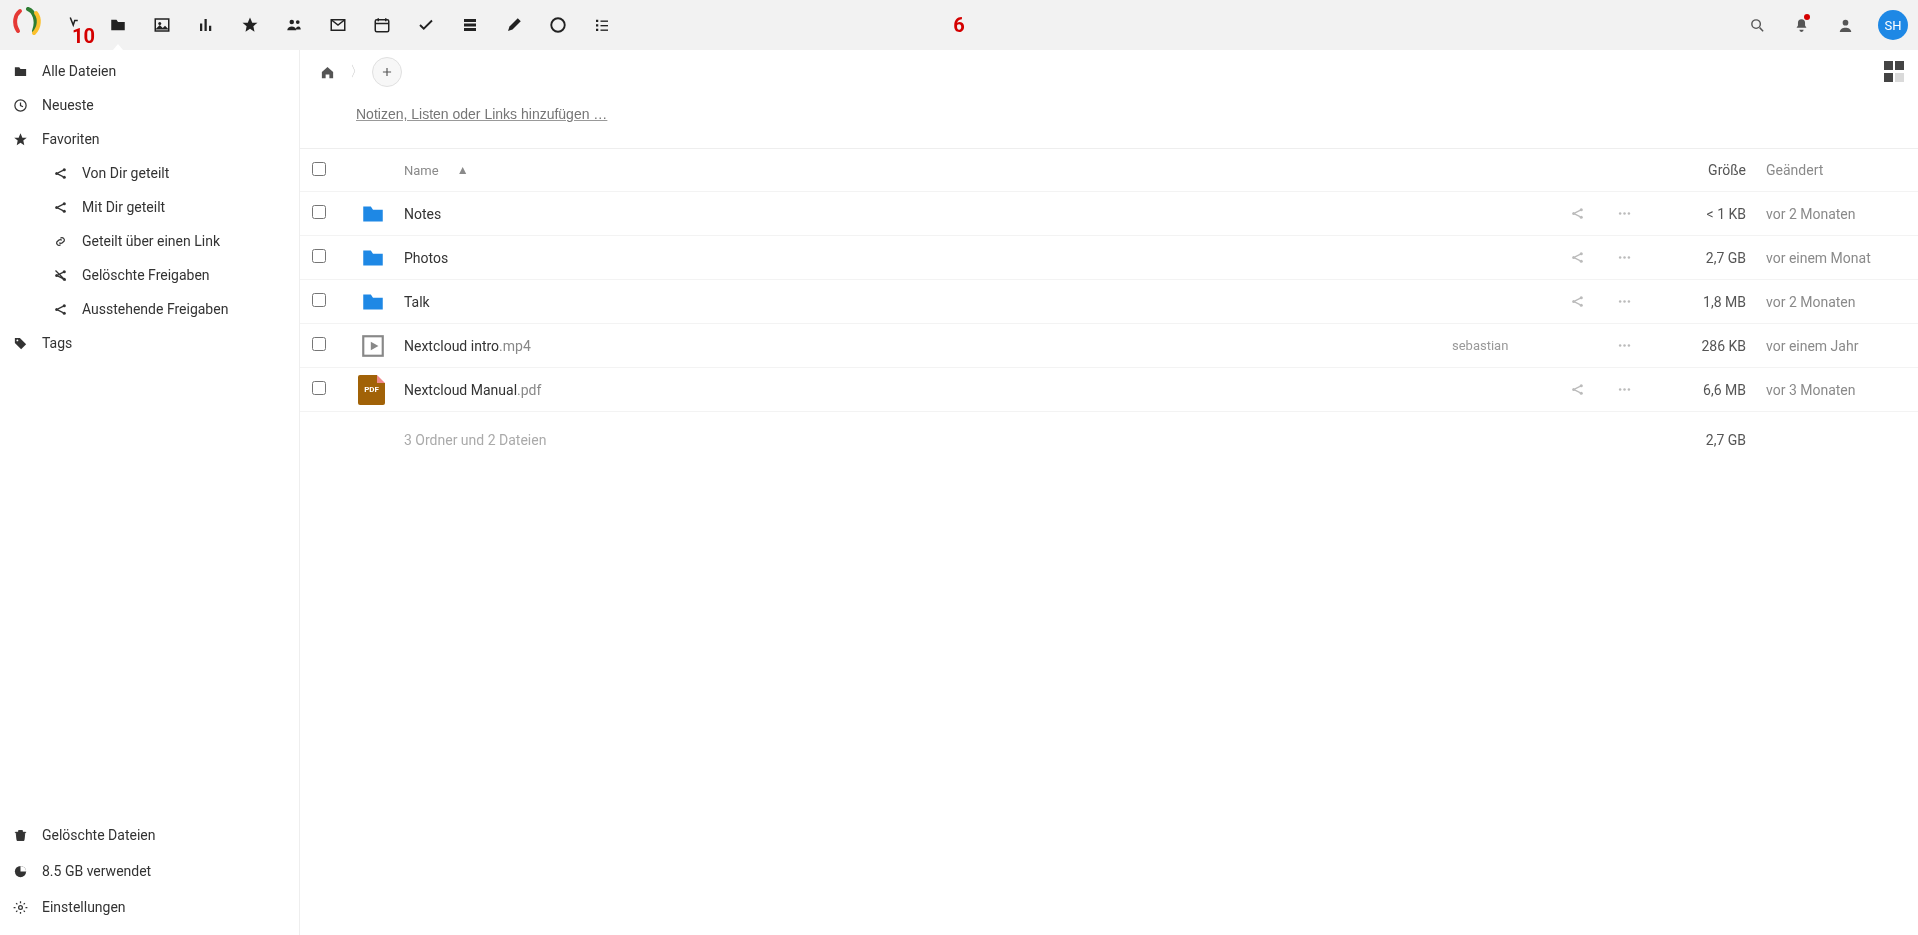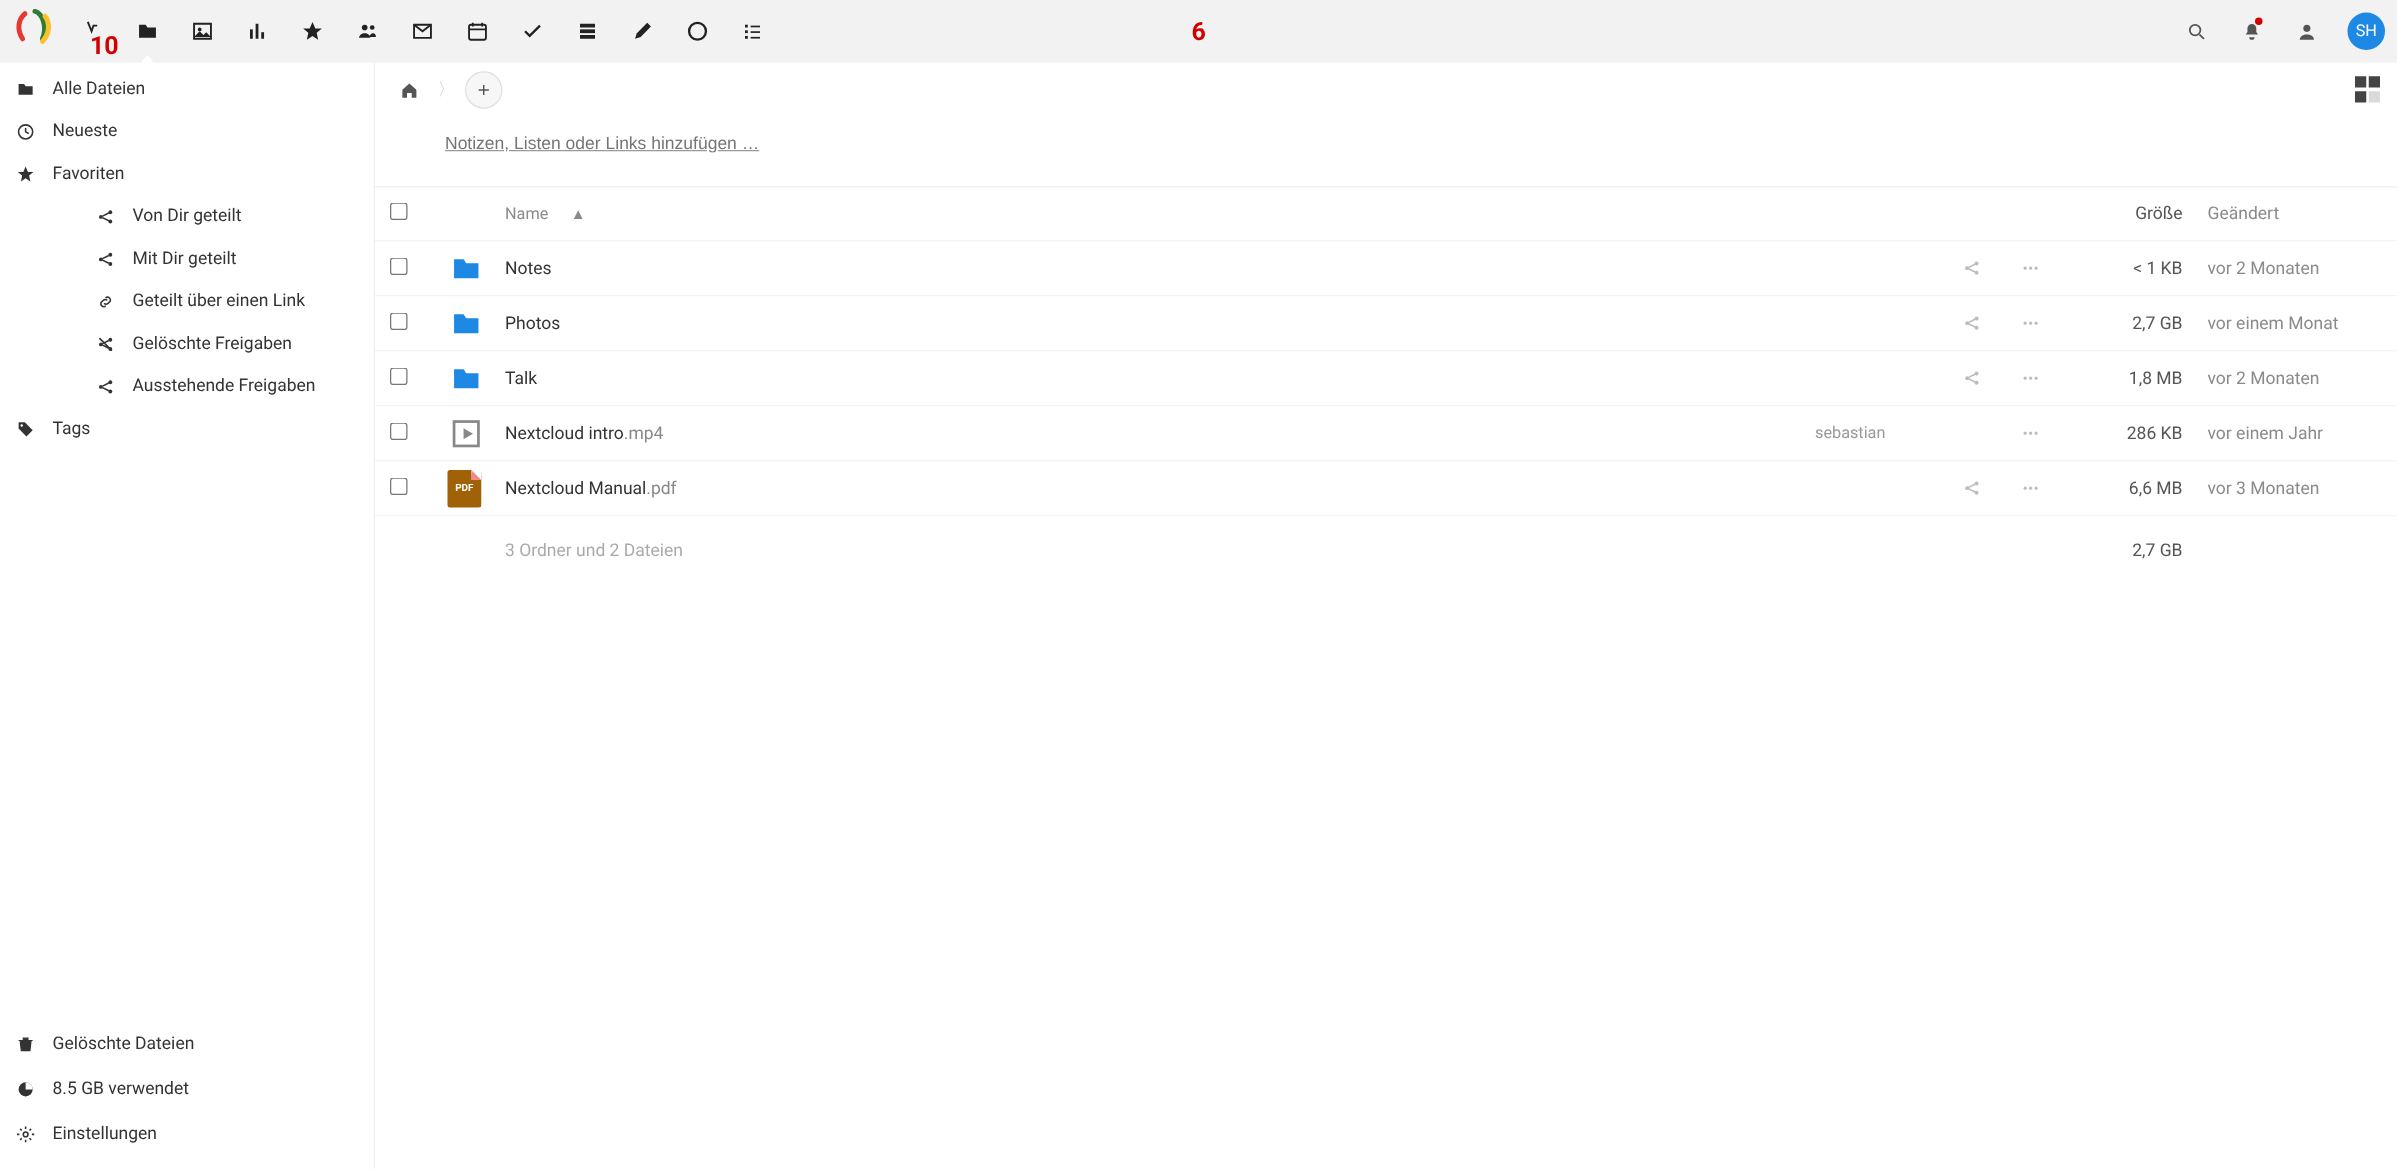--- a/index.html
+++ b/index.html
@@ -19,21 +19,21 @@
   .tb-btn svg { width:17px; height:17px; fill:#555; }
   .bell-dot { position:absolute; top:6px; right:8px; width:6px; height:6px; background:#d40000; border-radius:50%; }
   .avatar { width:30px; height:30px; border-radius:50%; background:#1e88e5; color:#fff; font-size:13px; display:flex; align-items:center; justify-content:center; margin-left:6px; cursor:pointer; }
   .logo-annotation { position:absolute; top:24px; left:48px; color:#d40000; font-weight:bold; font-size:20px;margin-left:24px; }
 
   
   .content { flex:1 1 auto; display:flex; min-height:0; }
   .sidebar { width:300px; border-right:1px solid #eee; background:#fff; display:flex; flex-direction:column; padding-top:4px; }
   .side-list { list-style:none; }
   .side-item, .side-subitem { display:flex; align-items:center; gap:14px; padding:9px 12px; color:#333; cursor:pointer; font-size:14px; }
-  .side-subitem { padding-left:76px; }
+  .side-subitem { padding-left:52px; }
   .side-icon { width:16px; display:flex; justify-content:center; }
   .side-icon svg { width:15px; height:15px; fill:#333; }
   .sidebar-bottom { margin-top:auto; padding:4px 0 10px; }
   .sidebar-bottom .side-item { padding:10px 12px; }
 
   
   .main { flex:1 1 auto; display:flex; flex-direction:column; min-width:0; }
   .crumbs { height:44px; display:flex; align-items:center; padding:0 12px; gap:8px; }
   .crumb-home { width:30px; height:30px; display:flex; align-items:center; justify-content:center; cursor:pointer; }
   .crumb-home svg { width:15px; height:15px; fill:#555; }

